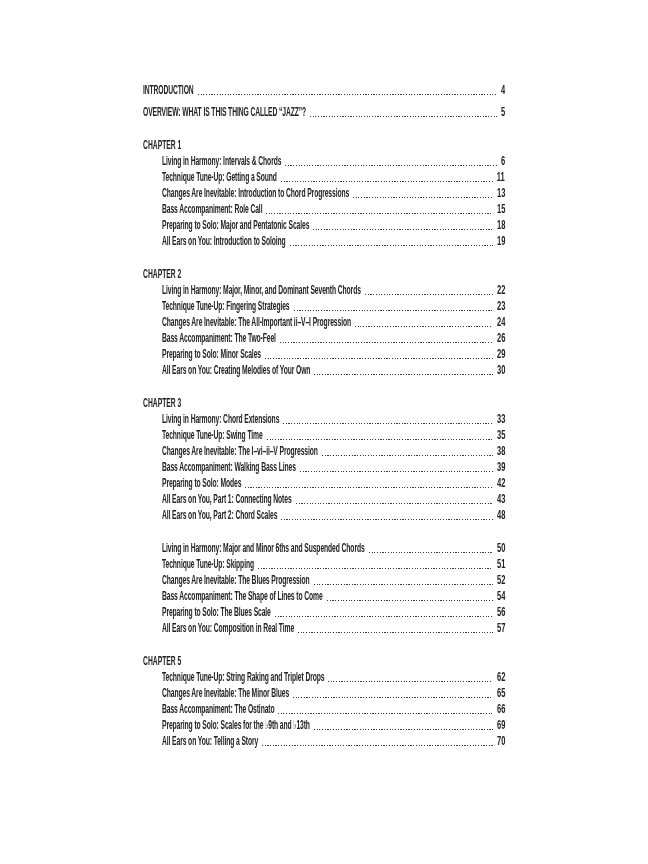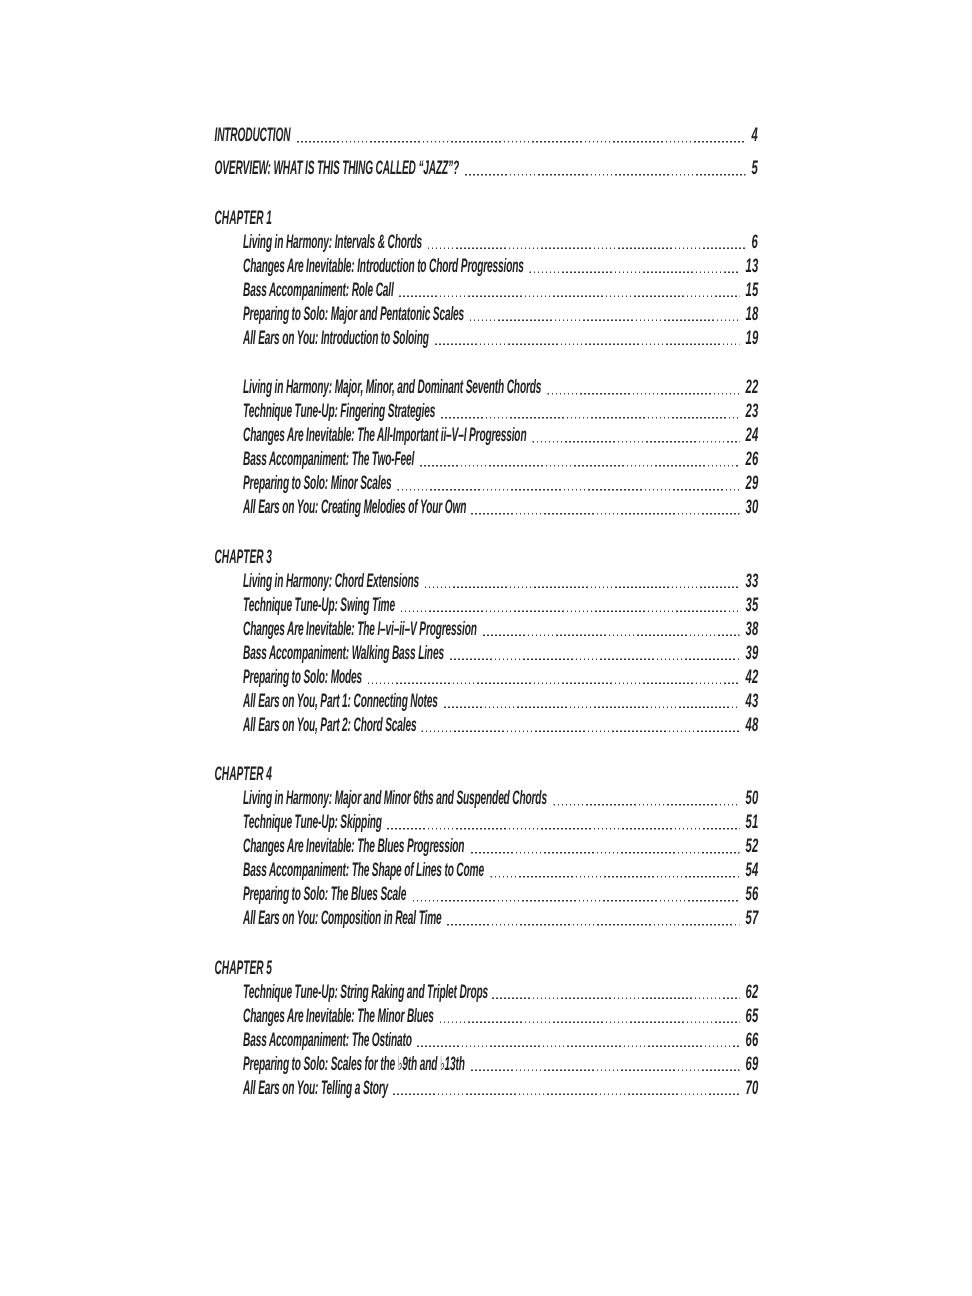--- a/index.html
+++ b/index.html
@@ -20,21 +20,20 @@
   .page {
     position: absolute;
     inset: 0;
     background: #ffffff;
   }
   .toc {
     position: absolute;
     left: 143px;
     top: 82px;
     width: 362px;
-    font-style: italic;
   }
   .toc-row {
     position: relative;
     height: 16px;
   }
   .front-row { margin-bottom: 6px; }
   .chapter { margin-top: 17px; }
   .label {
     position: absolute;
     left: 0;
@@ -87,20 +86,25 @@
         <section class="chapter">
           <div class="toc-row heading-row">
             <span class="label">CHAPTER 1</span>
           </div>
           <div class="toc-row indent">
             <span class="label">Living in Harmony: Intervals &amp; Chords</span>
             <span class="leader" style="left: 142.356px; width: 211.448px;"></span>
             <span class="page-num">6</span>
           </div>
           <div class="toc-row indent">
+            <span class="label">Technique Tune-Up: Getting a Sound</span>
+            <span class="leader" style="left: 137.888px; width: 212.137px;"></span>
+            <span class="page-num">11</span>
+          </div>
+          <div class="toc-row indent">
             <span class="label">Changes Are Inevitable: Introduction to Chord Progressions</span>
             <span class="leader" style="left: 210.151px; width: 139.457px;"></span>
             <span class="page-num">13</span>
           </div>
           <div class="toc-row indent">
             <span class="label">Bass Accompaniment: Role Call</span>
             <span class="leader" style="left: 123.417px; width: 226.191px;"></span>
             <span class="page-num">15</span>
           </div>
           <div class="toc-row indent">
@@ -108,20 +112,23 @@
             <span class="leader" style="left: 170.347px; width: 179.261px;"></span>
             <span class="page-num">18</span>
           </div>
           <div class="toc-row indent">
             <span class="label">All Ears on You: Introduction to Soloing</span>
             <span class="leader" style="left: 146.654px; width: 202.954px;"></span>
             <span class="page-num">19</span>
           </div>
         </section>
         <section class="chapter">
+          <div class="toc-row heading-row">
+            <span class="label">CHAPTER 2</span>
+          </div>
           <div class="toc-row indent">
             <span class="label">Living in Harmony: Major, Minor, and Dominant Seventh Chords</span>
             <span class="leader" style="left: 221.835px; width: 127.773px;"></span>
             <span class="page-num">22</span>
           </div>
           <div class="toc-row indent">
             <span class="label">Technique Tune-Up: Fingering Strategies</span>
             <span class="leader" style="left: 150.522px; width: 199.086px;"></span>
             <span class="page-num">23</span>
           </div>
@@ -180,23 +187,20 @@
             <span class="leader" style="left: 152.586px; width: 197.022px;"></span>
             <span class="page-num">43</span>
           </div>
           <div class="toc-row indent">
             <span class="label">All Ears on You, Part 2: Chord Scales</span>
             <span class="leader" style="left: 138.367px; width: 211.241px;"></span>
             <span class="page-num">48</span>
           </div>
         </section>
         <section class="chapter">
-          <div class="toc-row heading-row">
-            <span class="label">CHAPTER 4</span>
-          </div>
           <div class="toc-row indent">
             <span class="label">Living in Harmony: Major and Minor 6ths and Suspended Chords</span>
             <span class="leader" style="left: 225.589px; width: 124.019px;"></span>
             <span class="page-num">50</span>
           </div>
           <div class="toc-row indent">
             <span class="label">Technique Tune-Up: Skipping</span>
             <span class="leader" style="left: 114.959px; width: 234.649px;"></span>
             <span class="page-num">51</span>
           </div>

